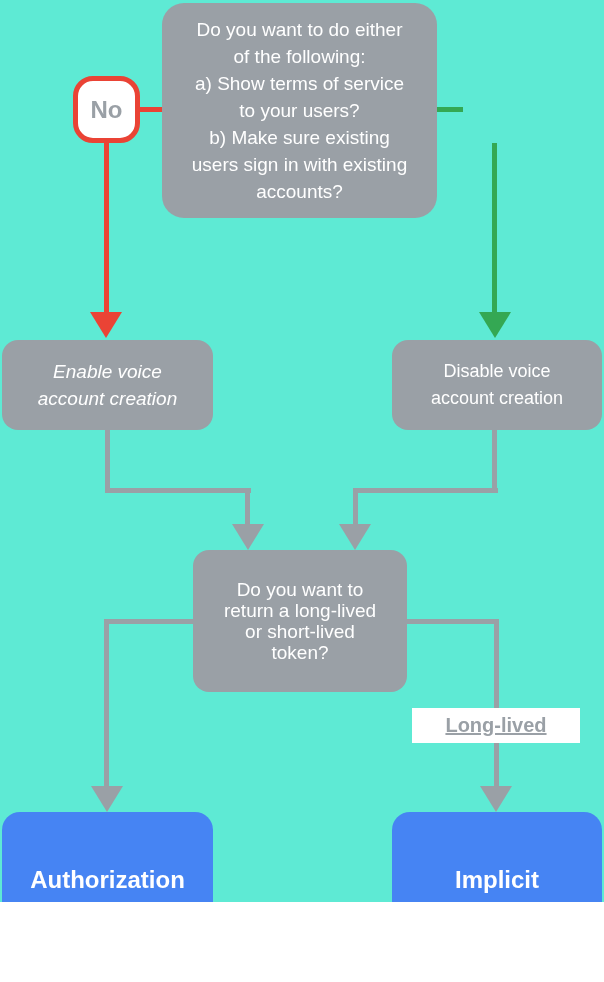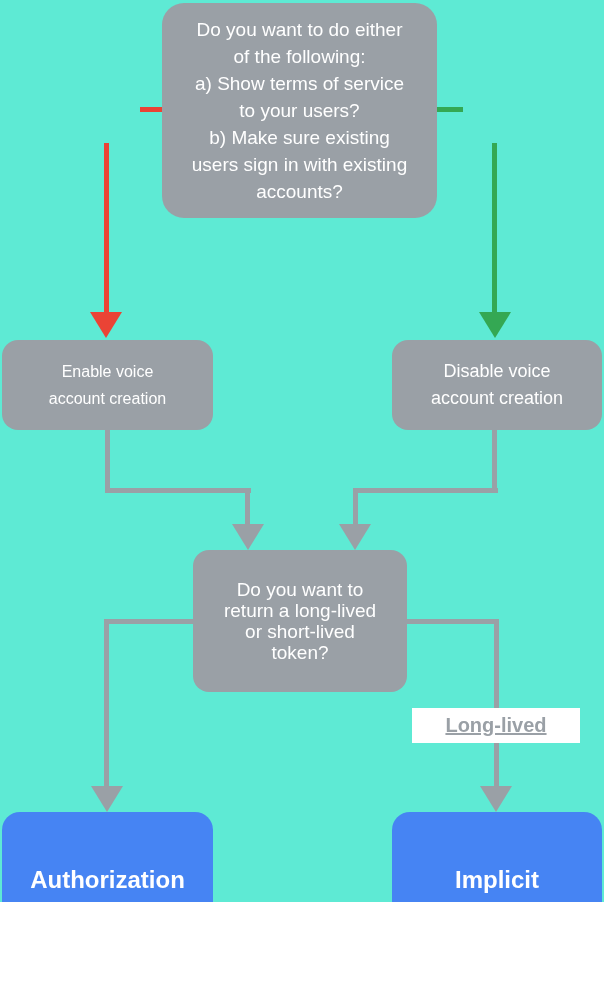--- a/index.html
+++ b/index.html
@@ -22,21 +22,21 @@
     justify-content: center;
     text-align: center;
     background: #9AA0A6;
     color: #ffffff;
     border-radius: 16px;
     z-index: 1;
   }
 
   .q1 { left: 162px; top: 3px; width: 275px; height: 215px; border-radius: 22px; font-size: 19px; line-height: 27px; }
   .q2 { left: 193px; top: 550px; width: 214px; height: 142px; font-size: 19px; line-height: 21px; }
-  .enable  { left: 2px;   top: 340px; width: 211px; height: 90px; font-size: 16px; line-height: 27px; }
+  .enable  { left: 2px;   top: 340px; width: 211px; height: 90px; font-size: 19px; line-height: 27px; font-style: italic; }
   .disable { left: 392px; top: 340px; width: 210px; height: 90px; font-size: 18px; line-height: 27px; }
 
   .final {
     background: #4684F3;
     font-weight: 700;
     font-size: 24px;
     line-height: 35px;
     border-radius: 18px;
   }
   .auth { left: 2px;   top: 812px; width: 211px; height: 170px; }
@@ -113,20 +113,21 @@
 
 <div class="canvas">
 
   <div class="node q1">
       <span>Do you want to do either<br>of the following:<br>a) Show terms of service<br>to your users?<br>b) Make sure existing<br>users sign in with existing<br>accounts?</span>
     </div>
 
   <div class="line red l-no-h"></div>
   <div class="line red l-no-v"></div>
   <div class="arrow a-red"></div>
+  <div class="badge no">No</div>
 
   <div class="line green l-yes-h"></div>
   <div class="line green l-yes-v"></div>
   <div class="arrow a-green"></div>
 
   <div class="node enable">
       <span>Enable voice<br>account creation</span>
     </div>
   <div class="node disable">
       <span>Disable voice<br>account creation</span>

